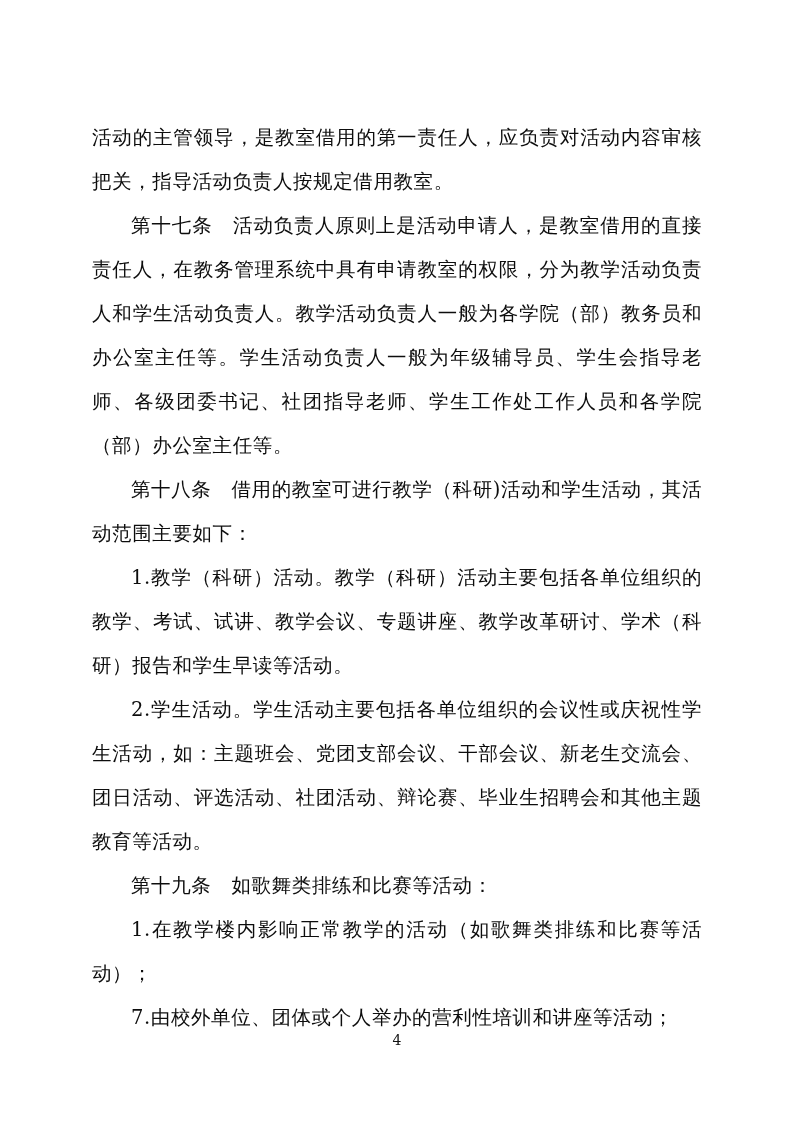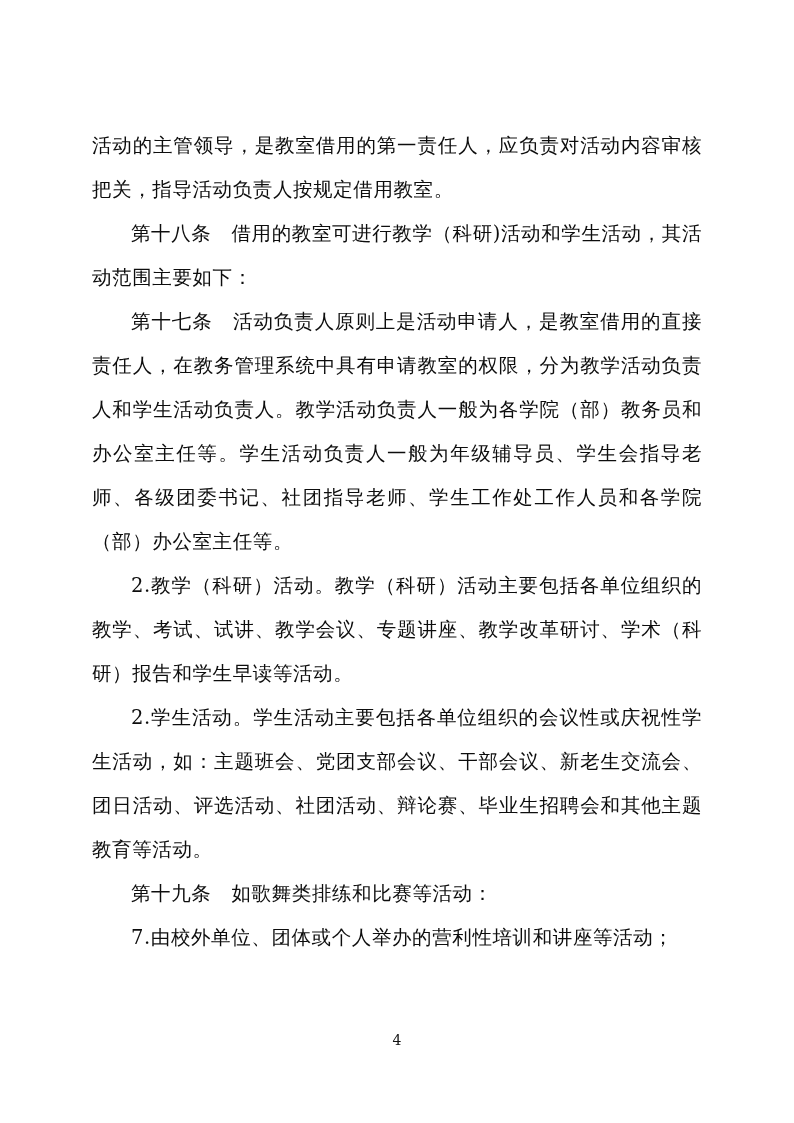--- a/index.html
+++ b/index.html
@@ -11,21 +11,21 @@
     width: 794px;
     height: 1123px;
     background: #ffffff;
     position: relative;
     margin: 0 auto;
     box-sizing: border-box;
     overflow: hidden;
   }
   .content {
     position: absolute;
-    top: 124px;
+    top: 116px;
     left: 92px;
     width: 610px;
   }
   .para {
     font-family: "DejaVu Serif", "Liberation Serif", serif;
     font-size: 19.5px;
     line-height: 44px;
     color: #0d0d0d;
     margin: 0;
     text-align: justify;
@@ -46,21 +46,22 @@
     font-size: 14px;
     color: #111;
   }
 </style>
 </head>
 <body>
 
 <div class="page">
   <div class="content">
     <p class="para">活动的主管领导，是教室借用的第一责任人，应负责对活动内容审核把关，指导活动负责人按规定借用教室。</p>
+    <p class="para indent">第十七条　活动负责人原则上是活动申请人，是教室借用的直接责任人，在教务管理系统中具有申请教室的权限，分为教学活动负责人和学生活动负责人。教学活动负责人一般为各学院（部）教务员和办公室主任等。学生活动负责人一般为年级辅导员、学生会指导老师、各级团委书记、社团指导老师、学生工作处工作人员和各学院（部）办公室主任等。</p>
     <p class="para indent">第十八条　借用的教室可进行教学（科研)活动和学生活动，其活动范围主要如下：</p>
-    <p class="para indent">第十七条　活动负责人原则上是活动申请人，是教室借用的直接责任人，在教务管理系统中具有申请教室的权限，分为教学活动负责人和学生活动负责人。教学活动负责人一般为各学院（部）教务员和办公室主任等。学生活动负责人一般为年级辅导员、学生会指导老师、各级团委书记、社团指导老师、学生工作处工作人员和各学院（部）办公室主任等。</p>
-    <p class="para indent">2.教学（科研）活动。教学（科研）活动主要包括各单位组织的教学、考试、试讲、教学会议、专题讲座、教学改革研讨、学术（科研）报告和学生早读等活动。</p>
+    <p class="para indent">1.教学（科研）活动。教学（科研）活动主要包括各单位组织的教学、考试、试讲、教学会议、专题讲座、教学改革研讨、学术（科研）报告和学生早读等活动。</p>
     <p class="para indent">2.学生活动。学生活动主要包括各单位组织的会议性或庆祝性学生活动，如：主题班会、党团支部会议、干部会议、新老生交流会、团日活动、评选活动、社团活动、辩论赛、毕业生招聘会和其他主题教育等活动。</p>
     <p class="para indent">第十九条　如歌舞类排练和比赛等活动：</p>
+    <p class="para indent">1.在教学楼内影响正常教学的活动（如歌舞类排练和比赛等活动）；</p>
     <p class="para indent">7.由校外单位、团体或个人举办的营利性培训和讲座等活动；</p>
   </div>
   <div class="page-number">4</div>
 </div>
 
 </body></html>

